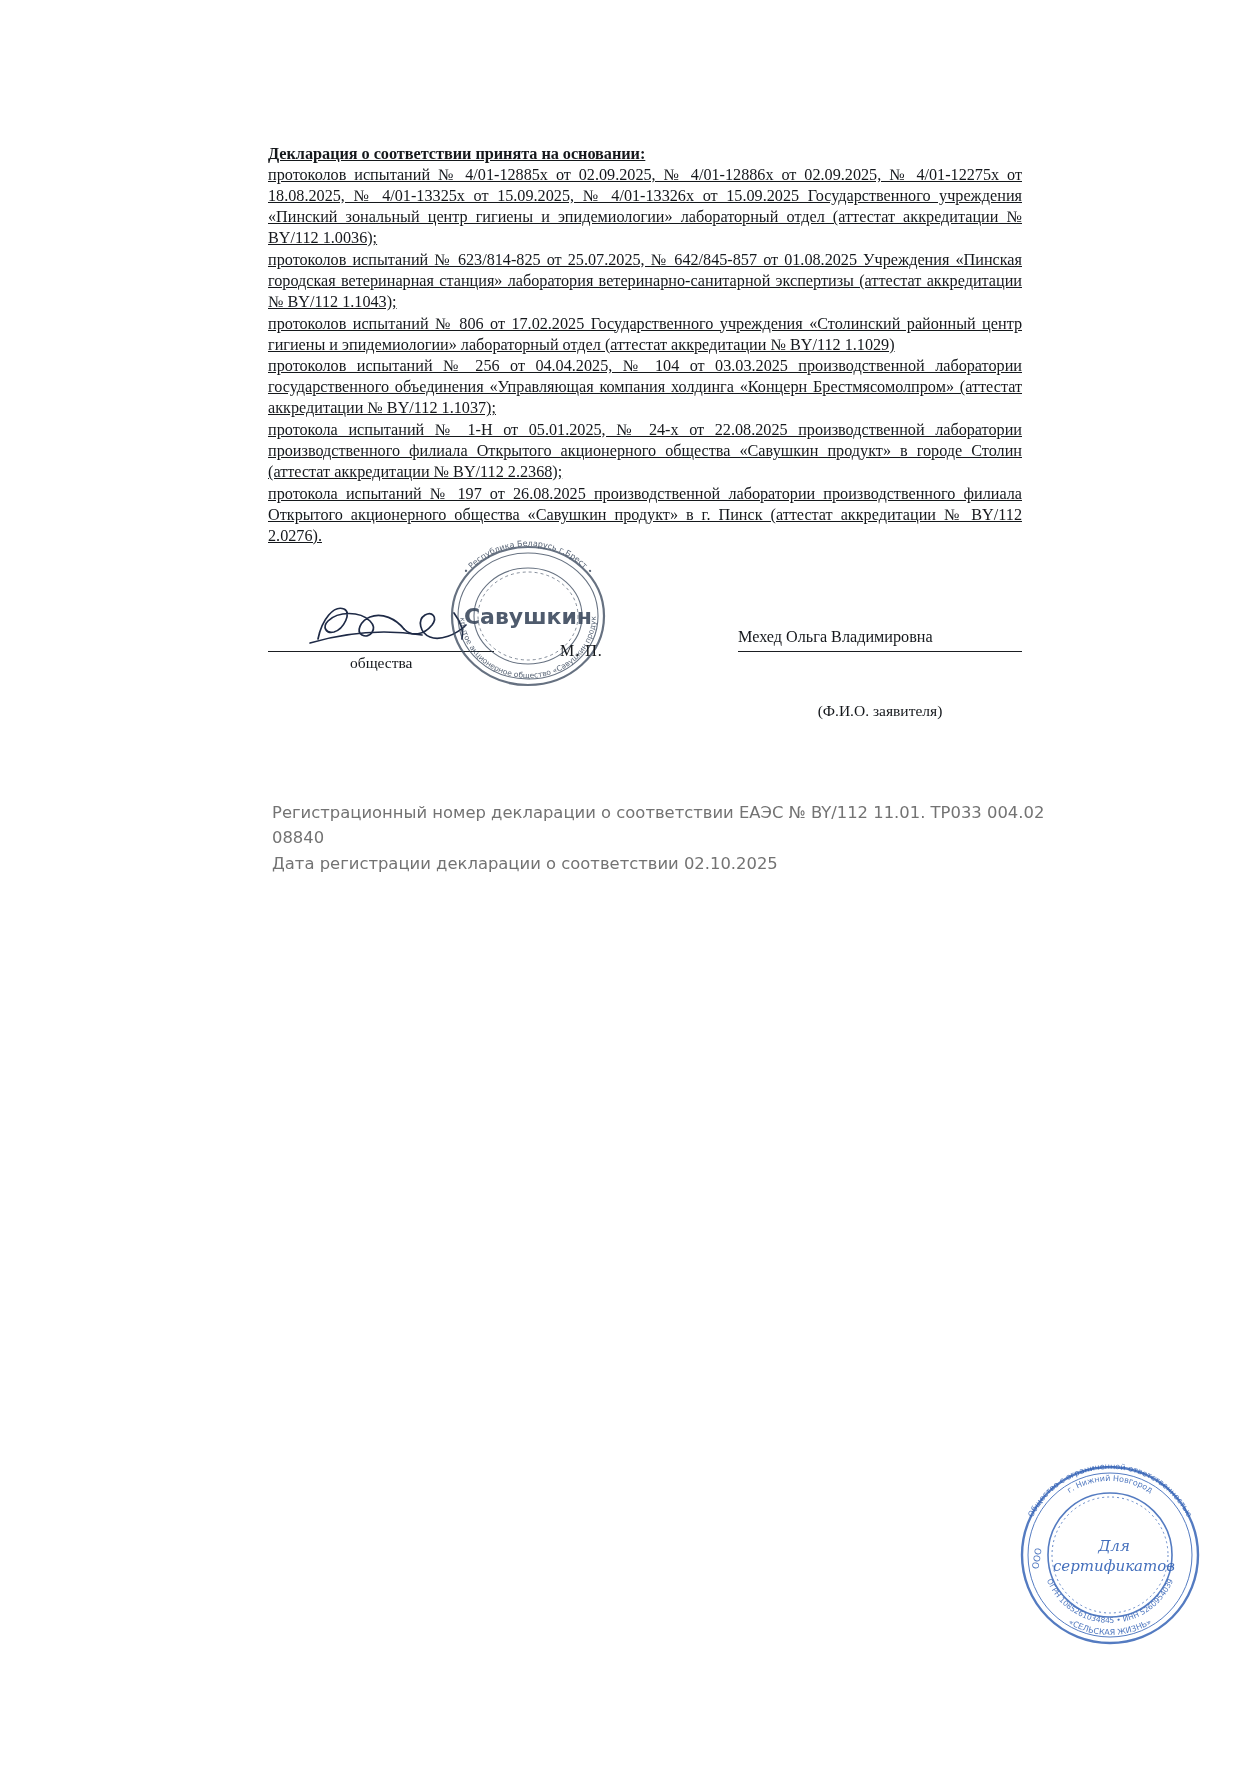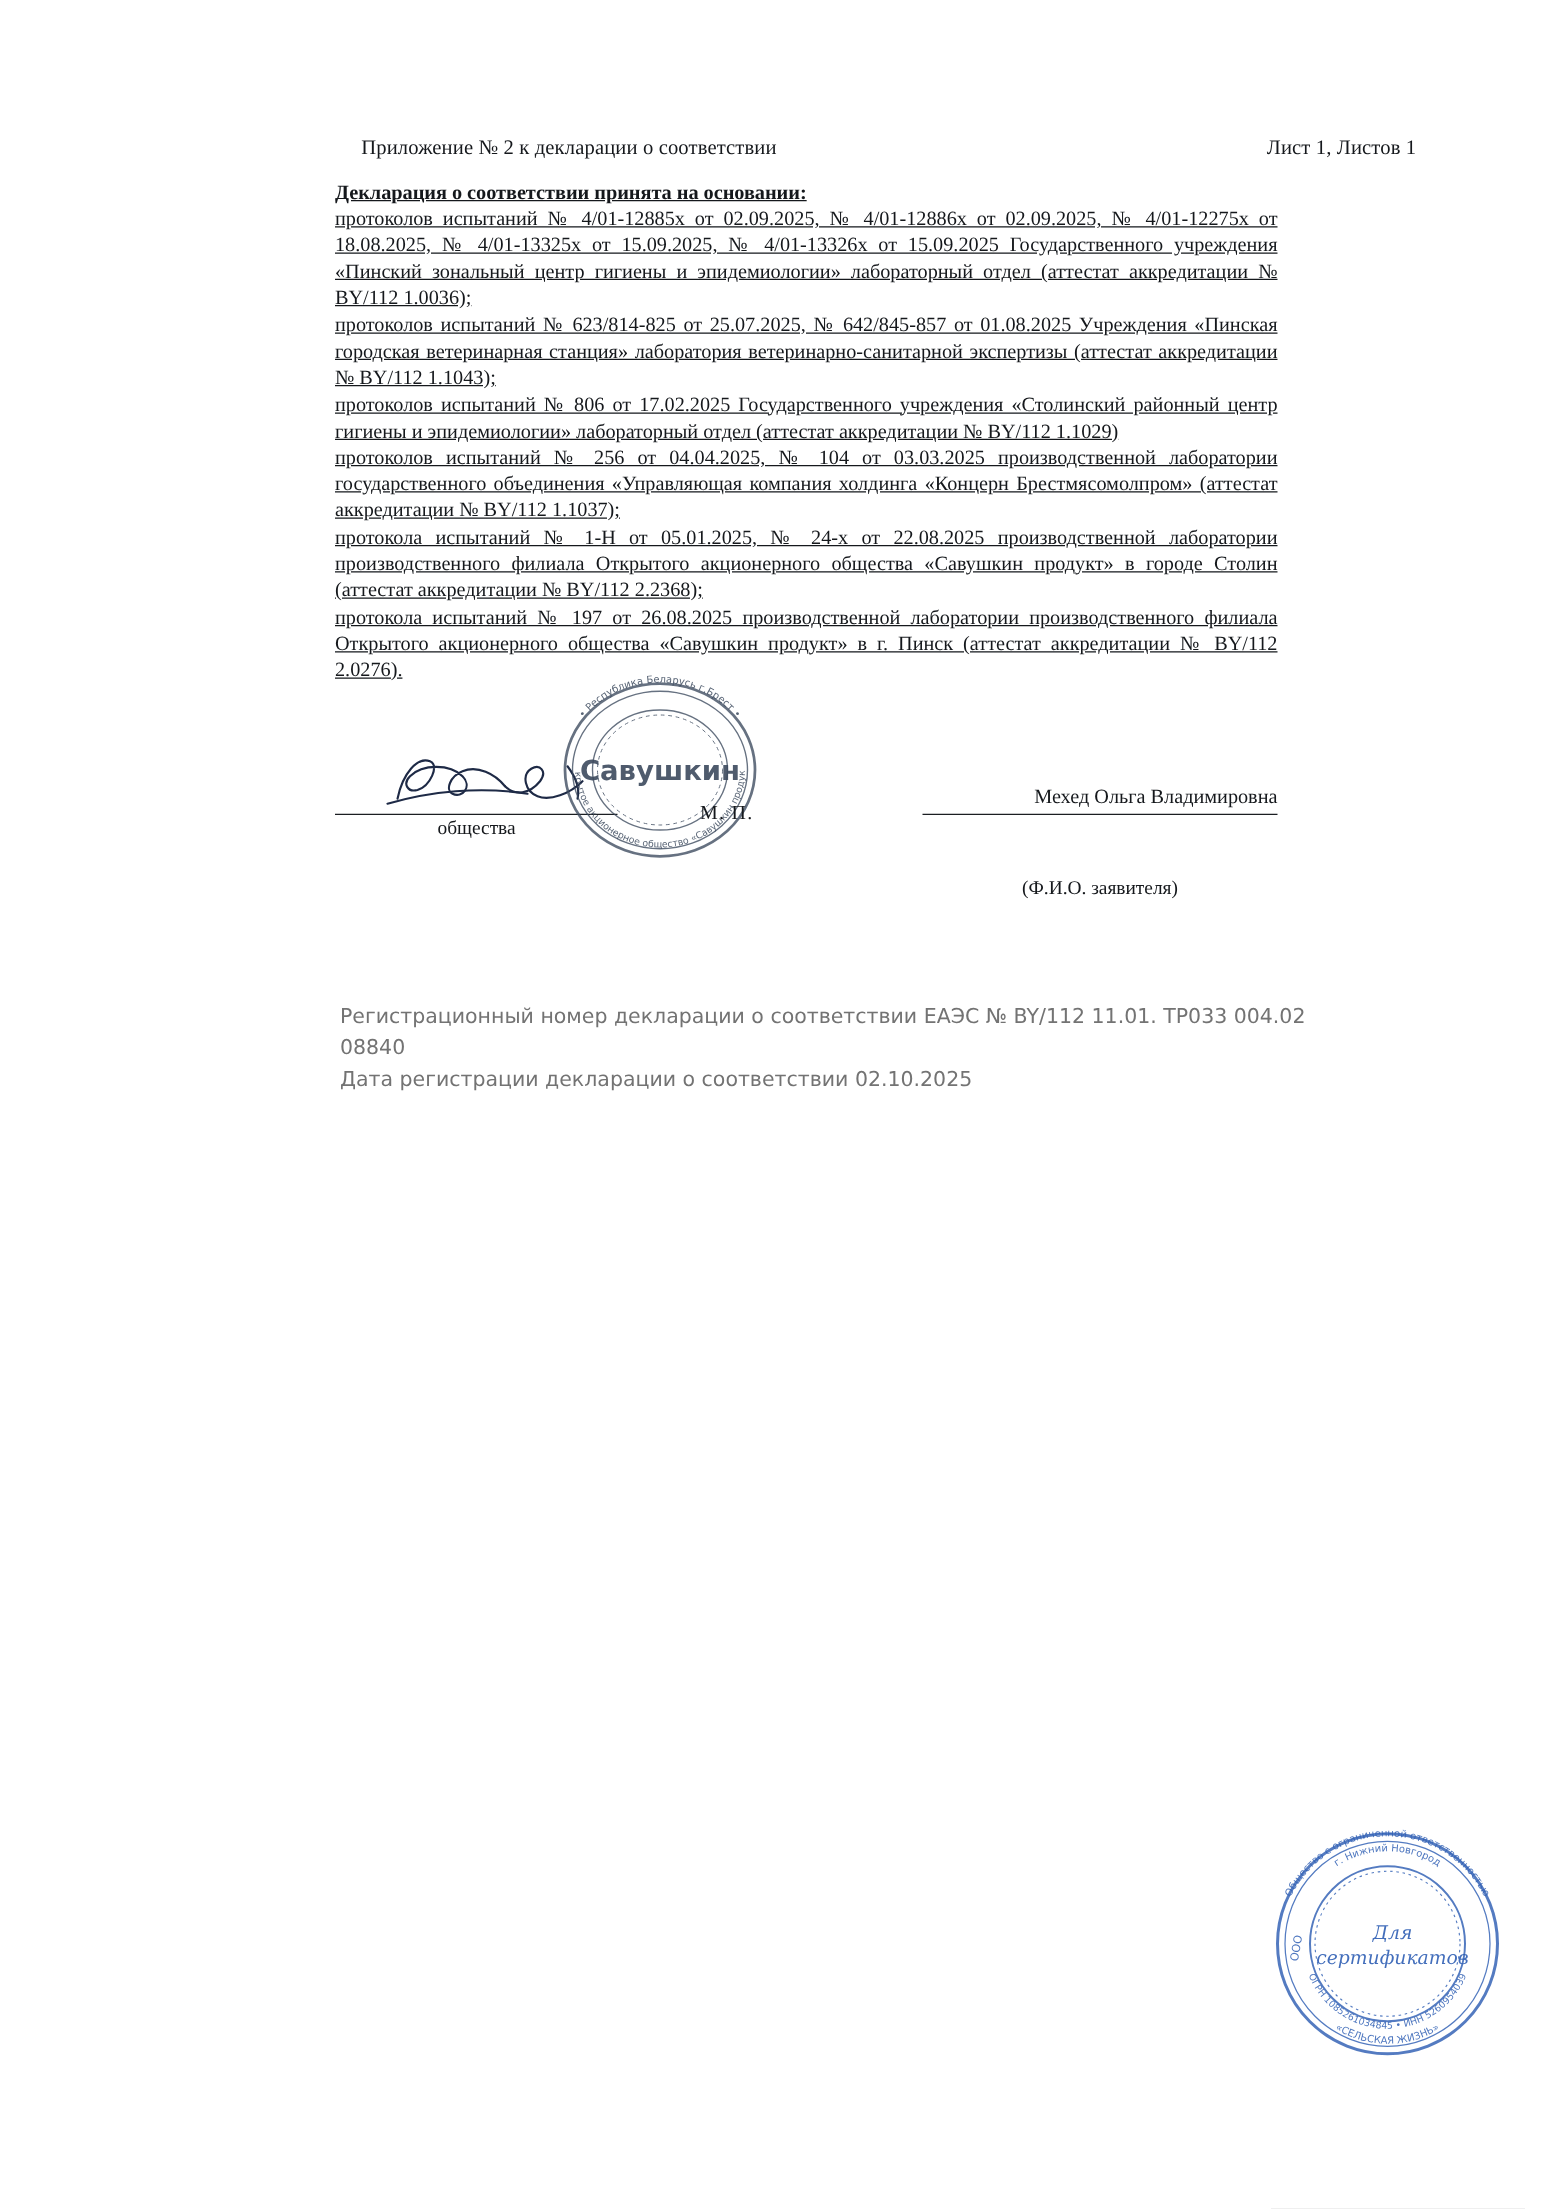--- a/index.html
+++ b/index.html
@@ -85,21 +85,21 @@
     left: 470px;
     top: 56px;
     width: 284px;
     border-bottom: 1.2px solid #1b1e22;
   }
   .sig-right-name {
     position: absolute;
     left: 470px;
     top: 33px;
     width: 284px;
-    text-align: right;
+    text-align: left;
     font-size: 16.2px;
   }
   .sig-right-label {
     position: absolute;
     left: 470px;
     top: 59px;
     width: 284px;
     text-align: center;
     font-size: 15.5px;
     margin-top: 48px;
@@ -155,24 +155,20 @@
     height: 200px;
     pointer-events: none;
   }
 </style>
 </head>
 <body>
 
 <div class="page">
   <div class="sheet-inner">
 
-    <div class="hdr">
-      <div class="hdr-left">Приложение № 2 к декларации о соответствии</div>
-      <div class="hdr-right">Лист 1, Листов 1</div>
-    </div>
 
     <div class="body-block">
       <div class="lead">Декларация о соответствии принята на основании:</div>
       <p class="para">протоколов испытаний № 4/01-12885х от 02.09.2025, № 4/01-12886х от 02.09.2025, № 4/01-12275х от 18.08.2025, № 4/01-13325х от 15.09.2025, № 4/01-13326х от 15.09.2025 Государственного учреждения «Пинский зональный центр гигиены и эпидемиологии» лабораторный отдел (аттестат аккредитации № BY/112 1.0036);</p>
       <p class="para">протоколов испытаний № 623/814-825 от 25.07.2025, № 642/845-857 от 01.08.2025 Учреждения «Пинская городская ветеринарная станция» лаборатория ветеринарно-санитарной экспертизы (аттестат аккредитации № BY/112 1.1043);</p>
       <p class="para">протоколов испытаний № 806 от 17.02.2025 Государственного учреждения «Столинский районный центр гигиены и эпидемиологии» лабораторный отдел (аттестат аккредитации № BY/112 1.1029)</p>
       <p class="para">протоколов испытаний № 256 от 04.04.2025, № 104 от 03.03.2025 производственной лаборатории государственного объединения «Управляющая компания холдинга «Концерн Брестмясомолпром» (аттестат аккредитации № BY/112 1.1037);</p>
       <p class="para">протокола испытаний № 1-Н от 05.01.2025, № 24-х от 22.08.2025 производственной лаборатории производственного филиала Открытого акционерного общества «Савушкин продукт» в городе Столин (аттестат аккредитации № BY/112 2.2368);</p>
       <p class="para">протокола испытаний № 197 от 26.08.2025 производственной лаборатории производственного филиала Открытого акционерного общества «Савушкин продукт» в г. Пинск (аттестат аккредитации № BY/112 2.0276).</p>
     </div>

